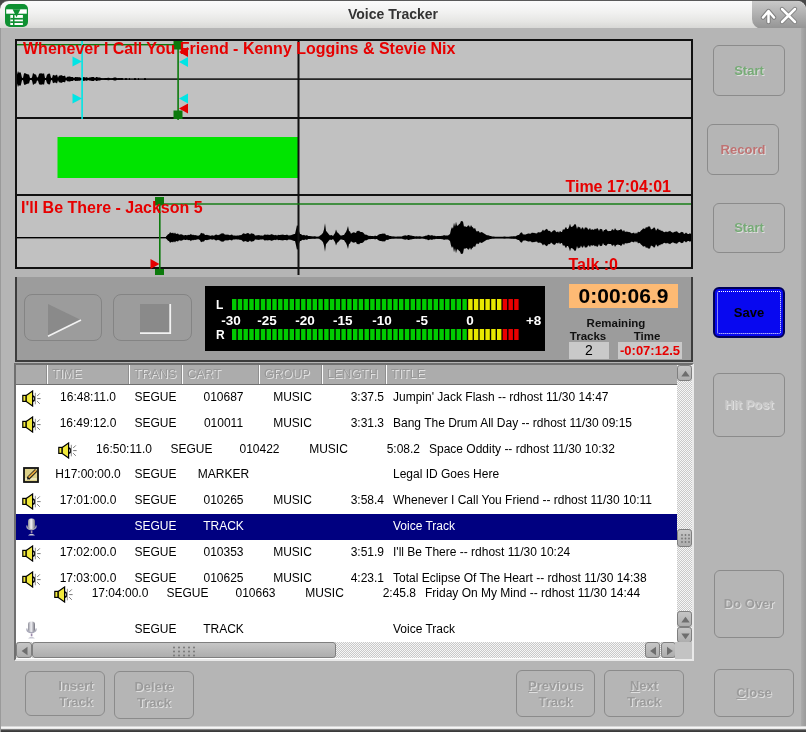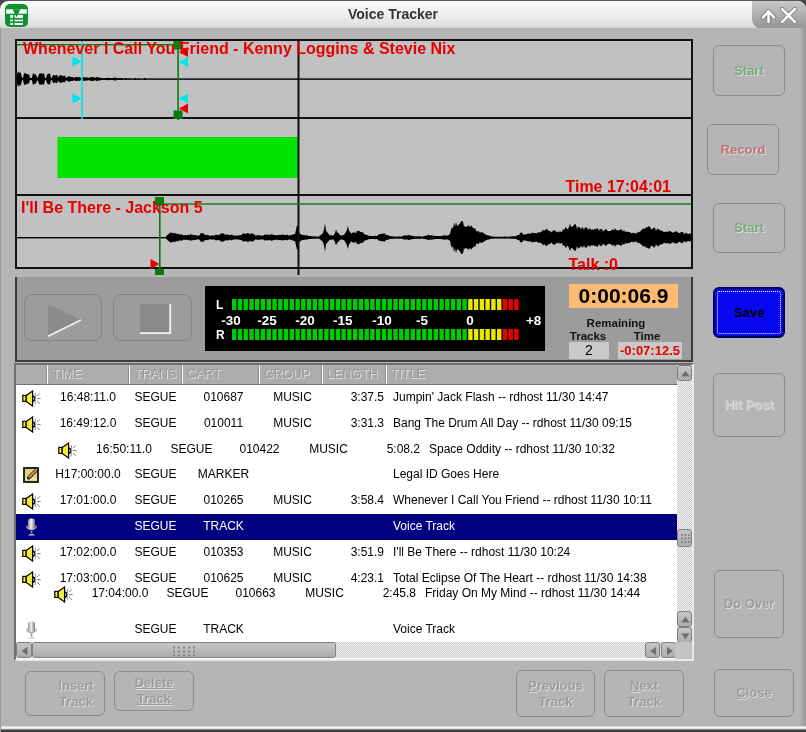--- a/index.html
+++ b/index.html
@@ -459,21 +459,21 @@
       <div class="btn" style="left:712px;top:259px;width:72px;height:51px;background:#0808f0;border:2px solid #00005a;color:#000;text-shadow:none;outline:1px dotted #fff;outline-offset:-5px">Save</div>
       <div class="btn" style="left:713px;top:542px;width:70px;height:68px;color:#9b9b9b;">
         <span>Do Over</span>
       </div>
       <div class="btn" style="left:713px;top:641px;width:80px;height:48px;color:#9b9b9b;">
         <span><u>C</u>lose</span>
       </div>
   <div class="btn" style="left:24px;top:643px;width:80px;height:45px;color:#9b9b9b;padding-left:22px;">
         <span>Insert<br>Track</span>
       </div>
-      <div class="btn" style="left:113px;top:643px;width:80px;height:40px;color:#9b9b9b;text-decoration:underline;">
+      <div class="btn" style="left:113px;top:643px;width:80px;height:48px;color:#9b9b9b;">
         <span>Delete<br>Track</span>
       </div>
       <div class="btn" style="left:515px;top:642px;width:79px;height:47px;color:#9b9b9b;">
         <span><u>P</u>revious<br>Track</span>
       </div>
       <div class="btn" style="left:603px;top:642px;width:80px;height:47px;color:#9b9b9b;">
         <span><u>N</u>ext<br>Track</span>
       </div>
   <div id="redge"></div>
   <div id="bot"></div>

